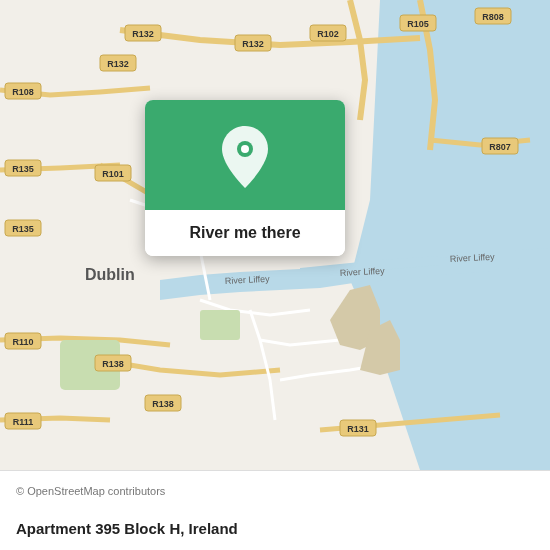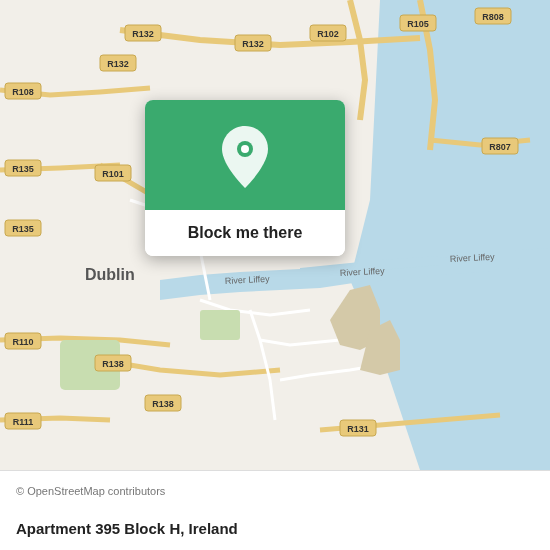--- a/index.html
+++ b/index.html
@@ -223,21 +223,21 @@
 
   <div class="map-card">
     <div class="map-card-icon-area">
 
       <svg class="location-pin" viewBox="0 0 52 62" xmlns="http://www.w3.org/2000/svg">
         <path d="M26 0C13.3 0 3 10.3 3 23c0 16.7 23 39 23 39s23-22.3 23-39C49 10.3 38.7 0 26 0z" fill="white" opacity="0.9"></path>
         <circle cx="26" cy="23" r="8" fill="#3aaa6e"></circle>
         <circle cx="26" cy="23" r="4" fill="white"></circle>
       </svg>
     </div>
-    <div class="map-card-label">Block me there</div>
+    <div class="map-card-label">River me there</div>
   </div>
 </div>
 
 <div class="bottom-bar">
   <div class="bottom-bar-copyright">© OpenStreetMap contributors</div>
   <div class="bottom-bar-address">
     <span>Apartment 395 Block H, Ireland</span>
   </div>
 </div>
 

